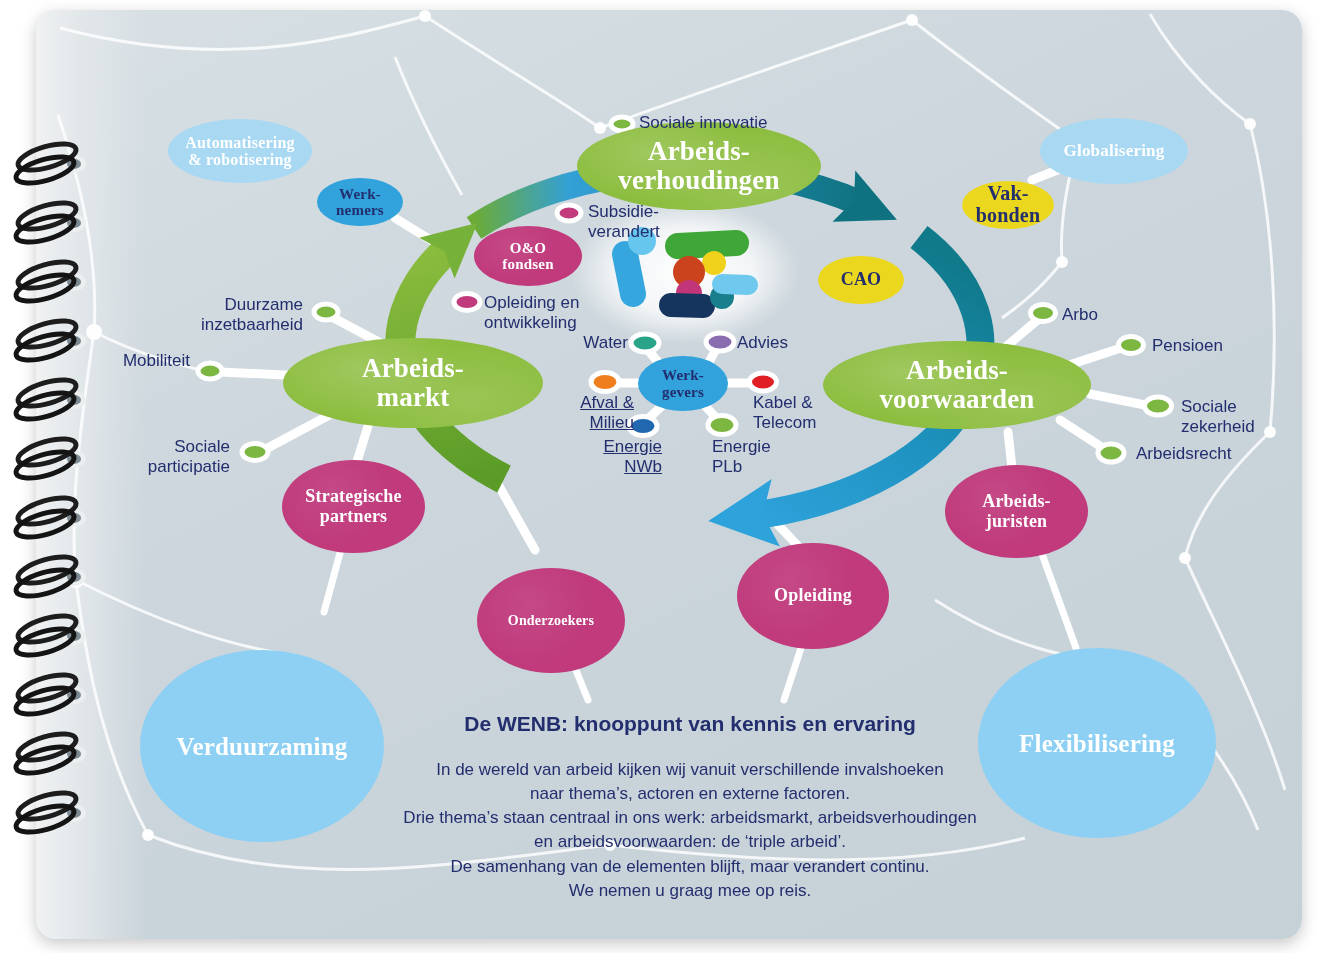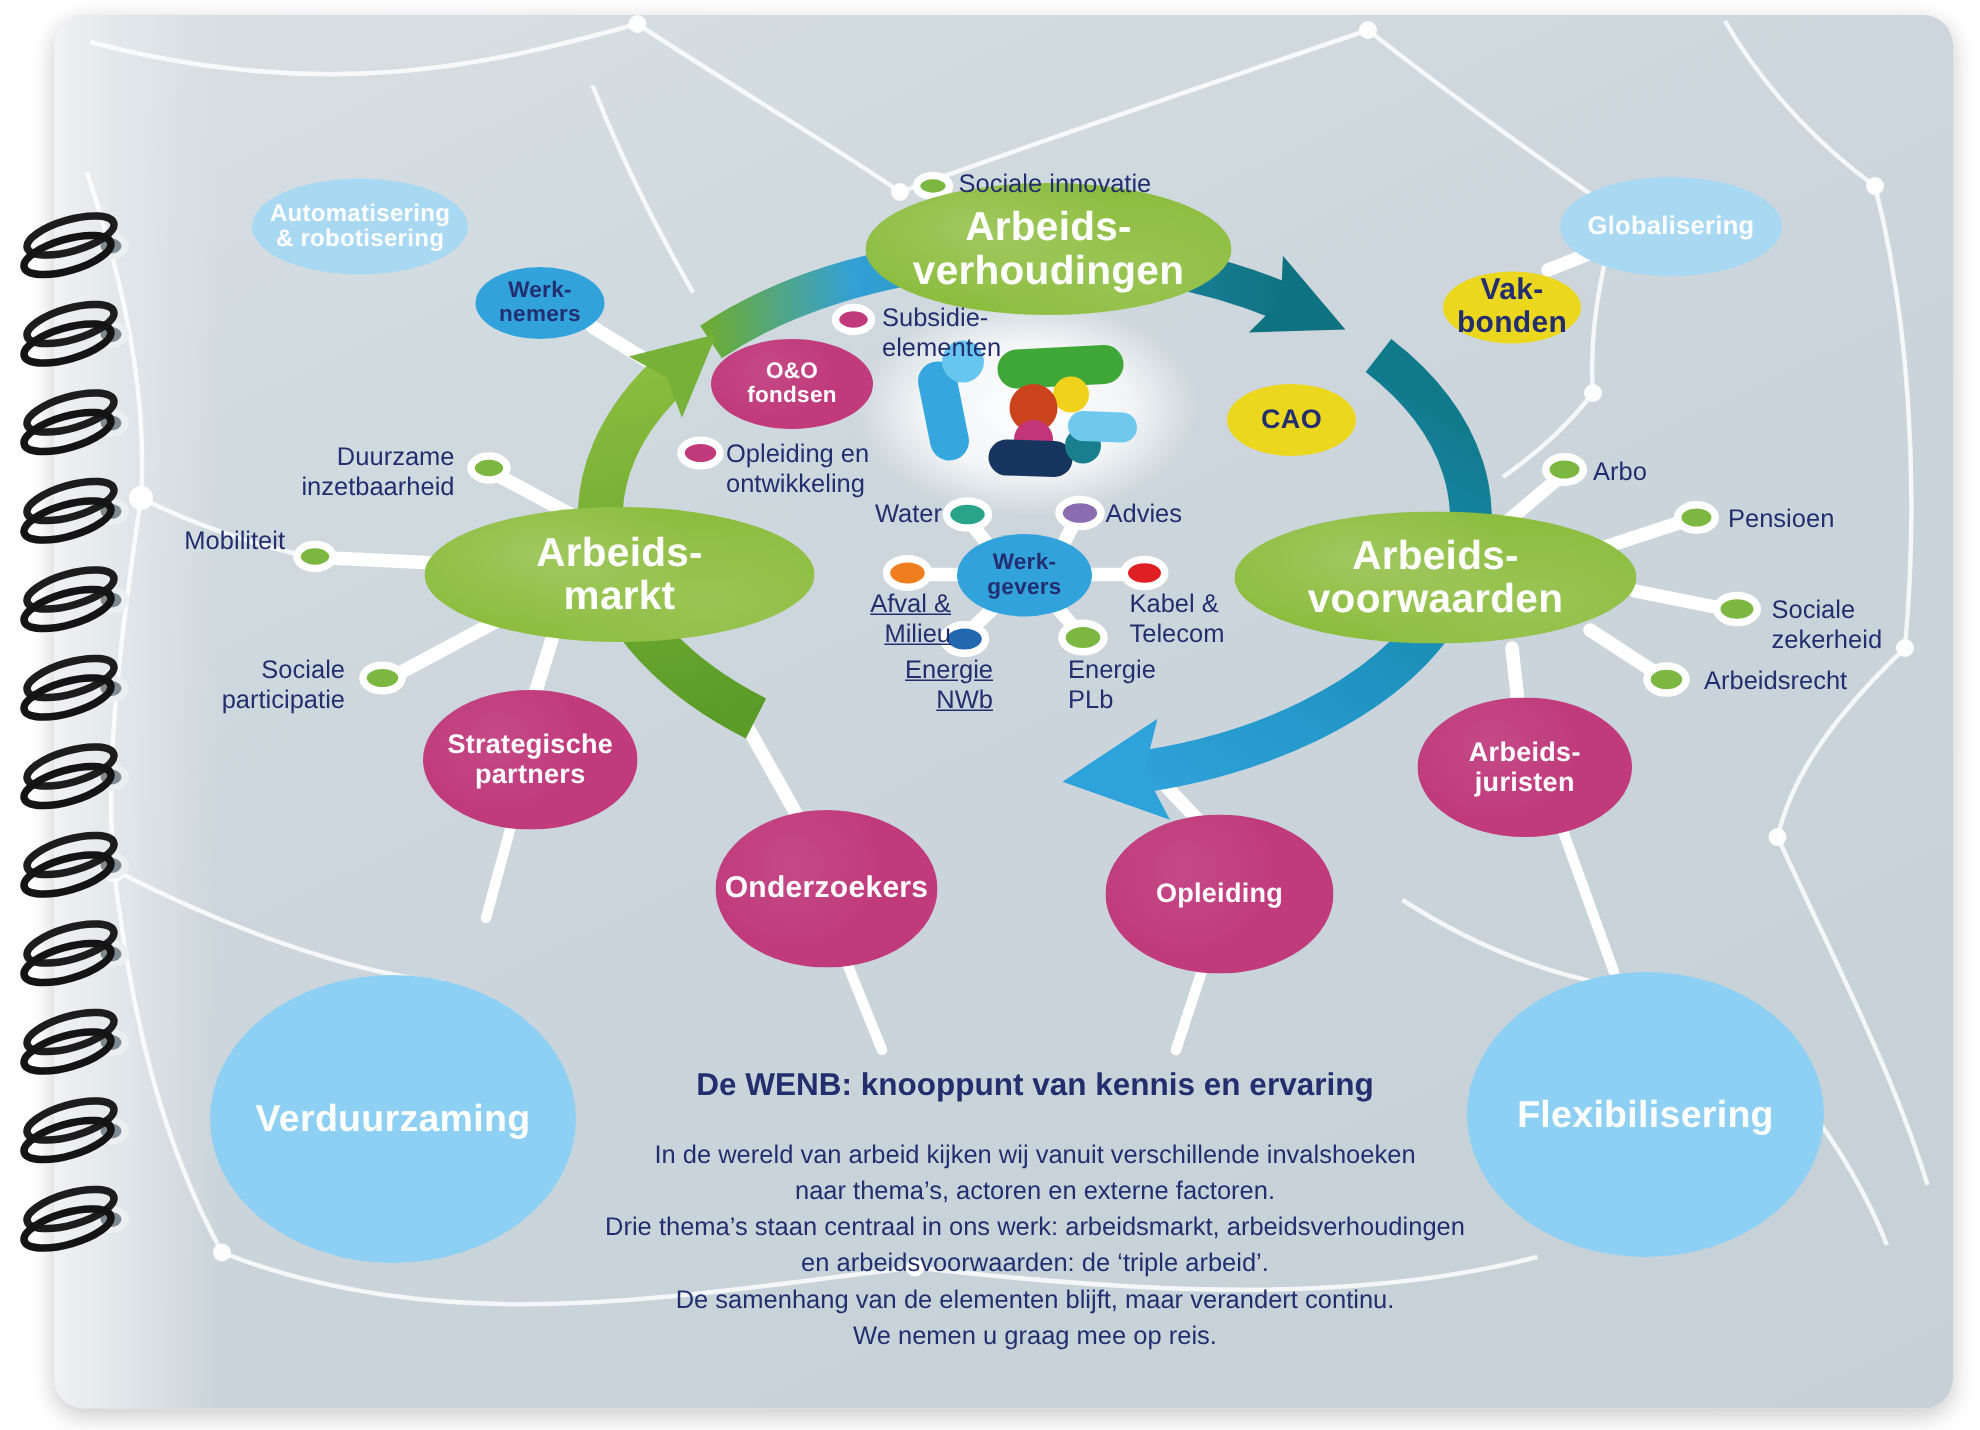--- a/index.html
+++ b/index.html
@@ -7,21 +7,21 @@
          font-family:"Liberation Sans",sans-serif;}
   #page{position:absolute;left:36px;top:10px;width:1266px;height:929px;border-radius:20px;
         background:linear-gradient(155deg,#d8e0e4 0%,var(--page-bg) 40%,#c5d0d7 100%);
         box-shadow:0 5px 16px rgba(0,0,0,.22);}
   #page::before{content:"";position:absolute;left:0;top:0;bottom:0;width:110px;
         border-radius:20px 0 0 20px;
         background:linear-gradient(90deg,#f0f2f3 0%,#e2e7ea 42px,rgba(226,231,234,0) 100%);}
   svg.overlay{position:absolute;left:0;top:0;}
   .bubble{position:absolute;border-radius:50%;display:flex;align-items:center;justify-content:center;
         text-align:center;font-weight:bold;color:#fff;white-space:pre-line;line-height:1.08;
-        letter-spacing:.2px;}
+        letter-spacing:.2px;font-family:Liberation Serif, serif;}
   .green{background:
         radial-gradient(60% 85% at 30% 35%,rgba(255,255,255,.17),rgba(255,255,255,0) 65%),
         radial-gradient(70% 90% at 72% 68%,rgba(255,255,255,.12),rgba(255,255,255,0) 70%),
         var(--hub-green);}
   .magenta{background:radial-gradient(60% 80% at 35% 35%,rgba(255,255,255,.08),rgba(255,255,255,0) 70%),
         var(--magenta);}
   .yellow{background:var(--yellow);color:var(--navy);}
   .blue{background:var(--actor-blue);color:var(--navy);}
   .paleblue{background:var(--pale-blue);}
   .lightblue{background:var(--light-blue);}
@@ -207,28 +207,28 @@
 nemers</div>
   <div class="bubble blue" style="left:638px;top:356px;width:90px;height:55px;font-size:15px">Werk-
 gevers</div>
   <div class="bubble yellow" style="left:962px;top:181px;width:92px;height:48px;font-size:20px">Vak-
 bonden</div>
   <div class="bubble yellow" style="left:818px;top:256px;width:86px;height:48px;font-size:18px">CAO</div>
   <div class="bubble magenta" style="left:474px;top:226px;width:108px;height:60px;font-size:15px">O&amp;O
 fondsen</div>
   <div class="bubble magenta" style="left:282px;top:460px;width:143px;height:93px;font-size:18px">Strategische
 partners</div>
-  <div class="bubble magenta" style="left:477px;top:540px;width:148px;height:105px;font-size:20px">Onderzoekers</div>
+  <div class="bubble magenta" style="left:477px;top:568px;width:148px;height:105px;font-size:14px">Onderzoekers</div>
   <div class="bubble magenta" style="left:737px;top:543px;width:152px;height:106px;font-size:18px">Opleiding</div>
   <div class="bubble magenta" style="left:945px;top:465px;width:143px;height:93px;font-size:18px">Arbeids-
 juristen</div>
 
   <div class="lbl" style="left:639px;top:113px">Sociale innovatie</div>
   <div class="lbl" style="left:588px;top:202px">Subsidie-
-elementen</div>
+verandert</div>
   <div class="lbl" style="left:484px;top:293px">Opleiding en
 ontwikkeling</div>
   <div class="lbl r" style="left:173px;top:295px;width:130px">Duurzame
 inzetbaarheid</div>
   <div class="lbl r" style="left:98px;top:351px;width:92px">Mobiliteit</div>
   <div class="lbl r" style="left:110px;top:437px;width:120px">Sociale
 participatie</div>
   <div class="lbl r" style="left:558px;top:333px;width:70px">Water</div>
   <div class="lbl" style="left:737px;top:333px">Advies</div>
   <div class="lbl c" style="left:558px;top:393px;width:76px">Afval &amp;

